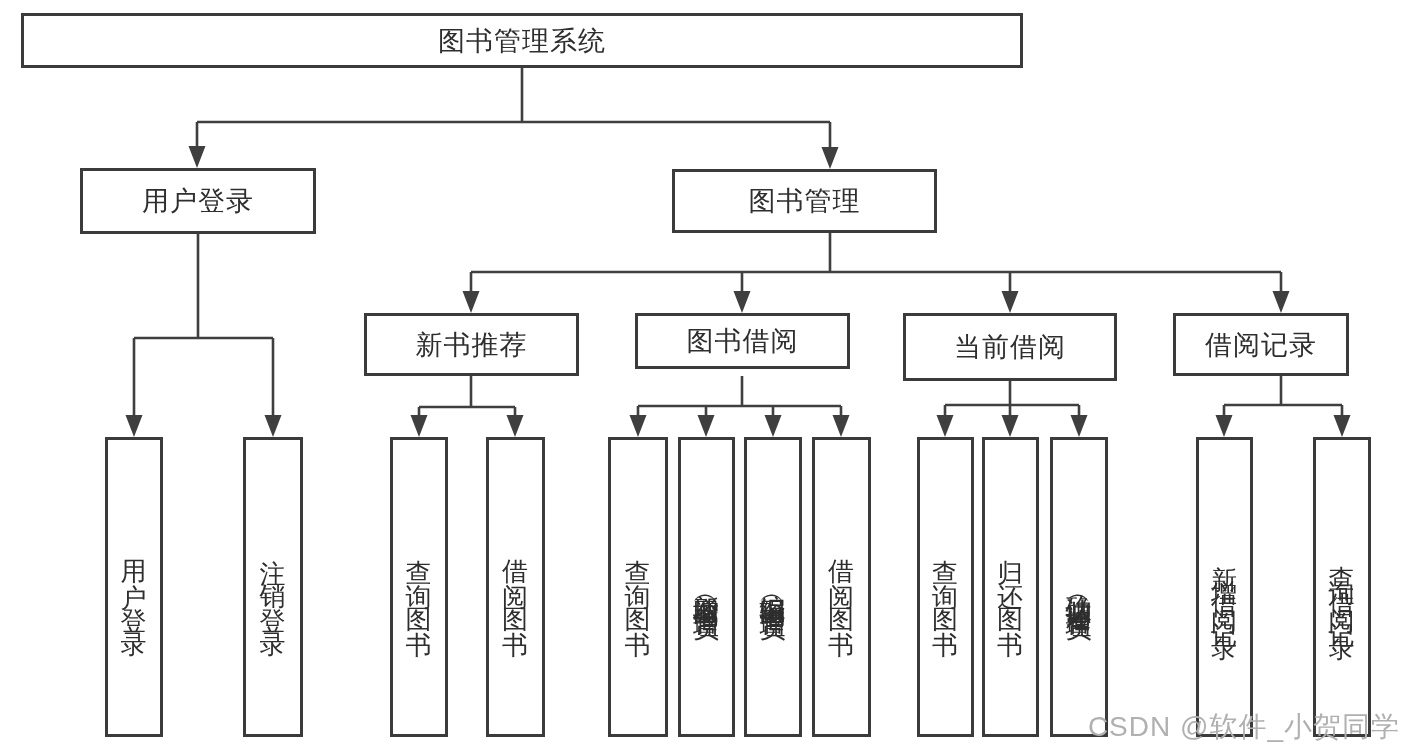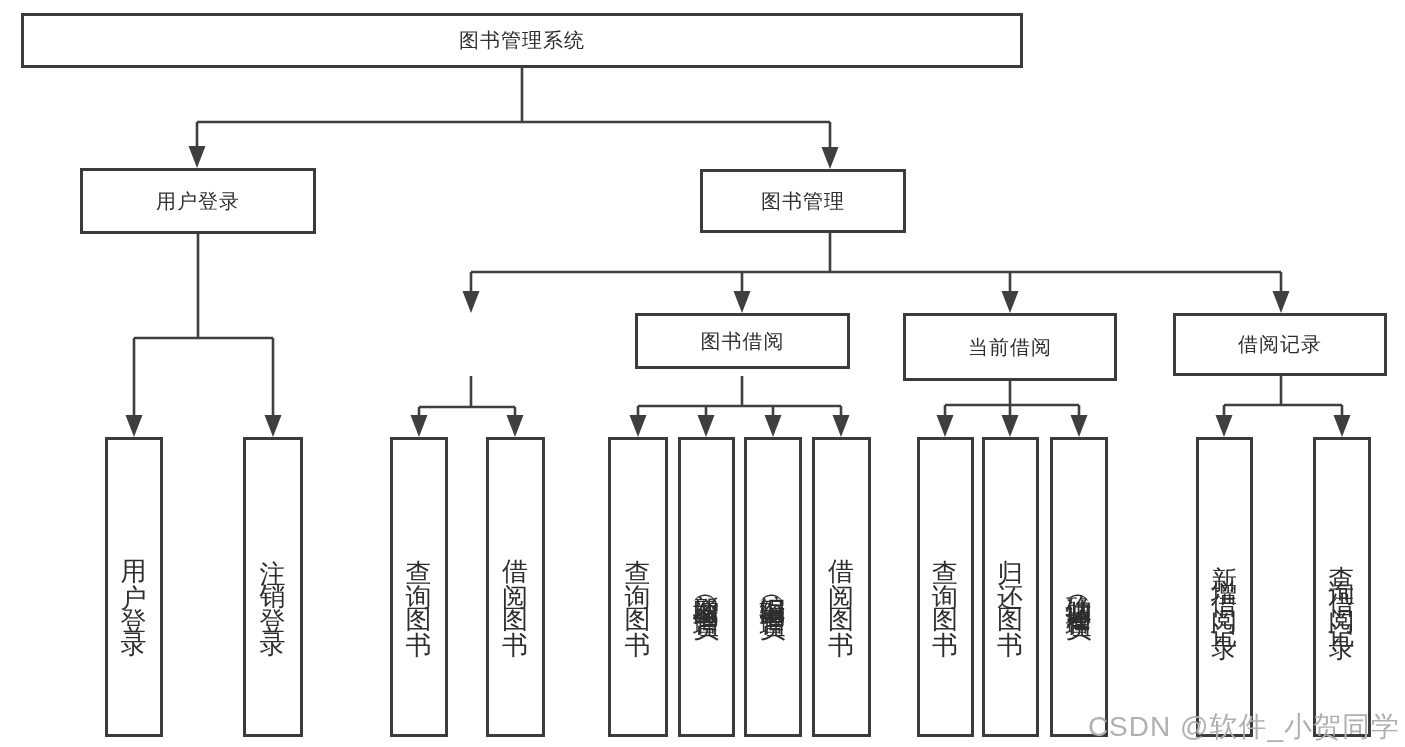--- a/index.html
+++ b/index.html
@@ -15,21 +15,21 @@
   .edge-arrow{fill:var(--line,#3b3b3b);stroke:none;}
   .node{
     position:absolute;
     box-sizing:border-box;
     background:#ffffff;
     border:3px solid var(--border,#3b3b3b);
     display:flex;align-items:center;justify-content:center;
     color:var(--text,#2e2e2e);
   }
   .node.h span{
-    font-size:20px;
+    font-size:27px;
     letter-spacing:1px;
     white-space:nowrap;
   }
   .node.v span{
     writing-mode:vertical-rl;
     font-size:26px;
     line-height:1;
     white-space:nowrap;
   }
   .node.v.sp4 span{letter-spacing:24px;}
@@ -80,31 +80,34 @@
       M1333.5 415 L1350.5 415 L1342 437 Z"></path>
   </svg>
 
   <div class="node h" style="left:21px;top:13px;width:1002px;height:55px">
     <span>图书管理系统</span>
   </div>
 
   <div class="node h" style="left:80px;top:168px;width:236px;height:66px">
     <span>用户登录</span>
   </div>
-  <div class="node h" style="left:700px;top:169px;width:206px;height:64px">
+  <div class="node h" style="left:672px;top:169px;width:265px;height:64px">
     <span>图书管理</span>
   </div>
 
+  <div class="node h" style="left:364px;top:313px;width:215px;height:63px">
+    <span>新书推荐</span>
+  </div>
   <div class="node h" style="left:635px;top:313px;width:215px;height:56px">
     <span>图书借阅</span>
   </div>
   <div class="node h" style="left:903px;top:313px;width:214px;height:68px">
     <span>当前借阅</span>
   </div>
-  <div class="node h" style="left:1173px;top:313px;width:214px;height:63px">
+  <div class="node h" style="left:1173px;top:313px;width:176px;height:63px">
     <span>借阅记录</span>
   </div>
 
   <div class="node v sp4" style="left:105px;top:437px;width:58px;height:300px">
     <span>用户登录</span>
   </div>
   <div class="node v sp4" style="left:243px;top:437px;width:60px;height:300px">
     <span>注销登录</span>
   </div>
 

